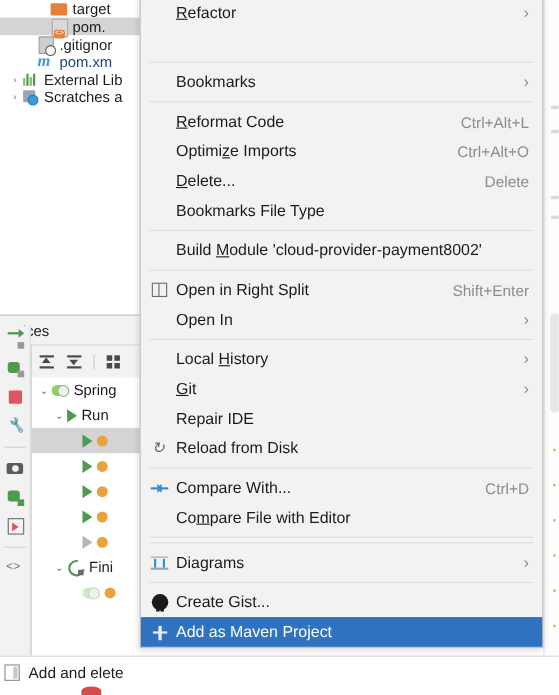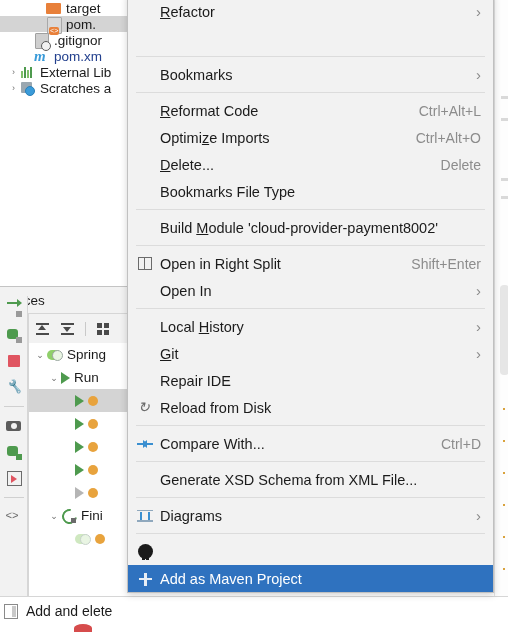--- a/index.html
+++ b/index.html
@@ -626,43 +626,44 @@
             <i class="ic-compare">
               <i class="ca l"></i>
               <i class="cb l"></i>
               <i class="ca r"></i>
               <i class="cb r"></i>
             </i>
           </span>
           <span class="mi-label">Compare With...</span>
           <span class="mi-accel">Ctrl+D</span>
         </div>
-        <div class="mi-sep"></div>
-        <div class="mi">
-          <span class="mi-icon"></span>
-          <span class="mi-label">Generate XSD Schema from XML File...</span>
-        </div>
+        <div class="mi">
+          <span class="mi-icon"></span>
+          <span class="mi-label">Co<u>m</u>pare File with Editor</span>
+        </div>
+        <div class="mi-sep"></div>
         <div class="mi-sep"></div>
         <div class="mi">
           <span class="mi-icon">
             <i class="ic-diagram">
               <i class="dl t"></i>
               <i class="dl b"></i>
               <i class="dv" style="left:3px"></i>
               <i class="dv" style="left:11px"></i>
             </i>
           </span>
           <span class="mi-label">Diagrams</span>
           <span class="mi-sub">›</span>
         </div>
         <div class="mi-sep"></div>
         <div class="mi">
           <span class="mi-icon">
             <i class="ic-github"></i>
           </span>
+          <span class="mi-label">Create Gist...</span>
         </div>
         <div class="mi sel">
           <span class="mi-icon">
             <i class="ic-plus"></i>
           </span>
           <span class="mi-label">Add as Maven Project</span>
         </div>
       </div>
   </div>
 

